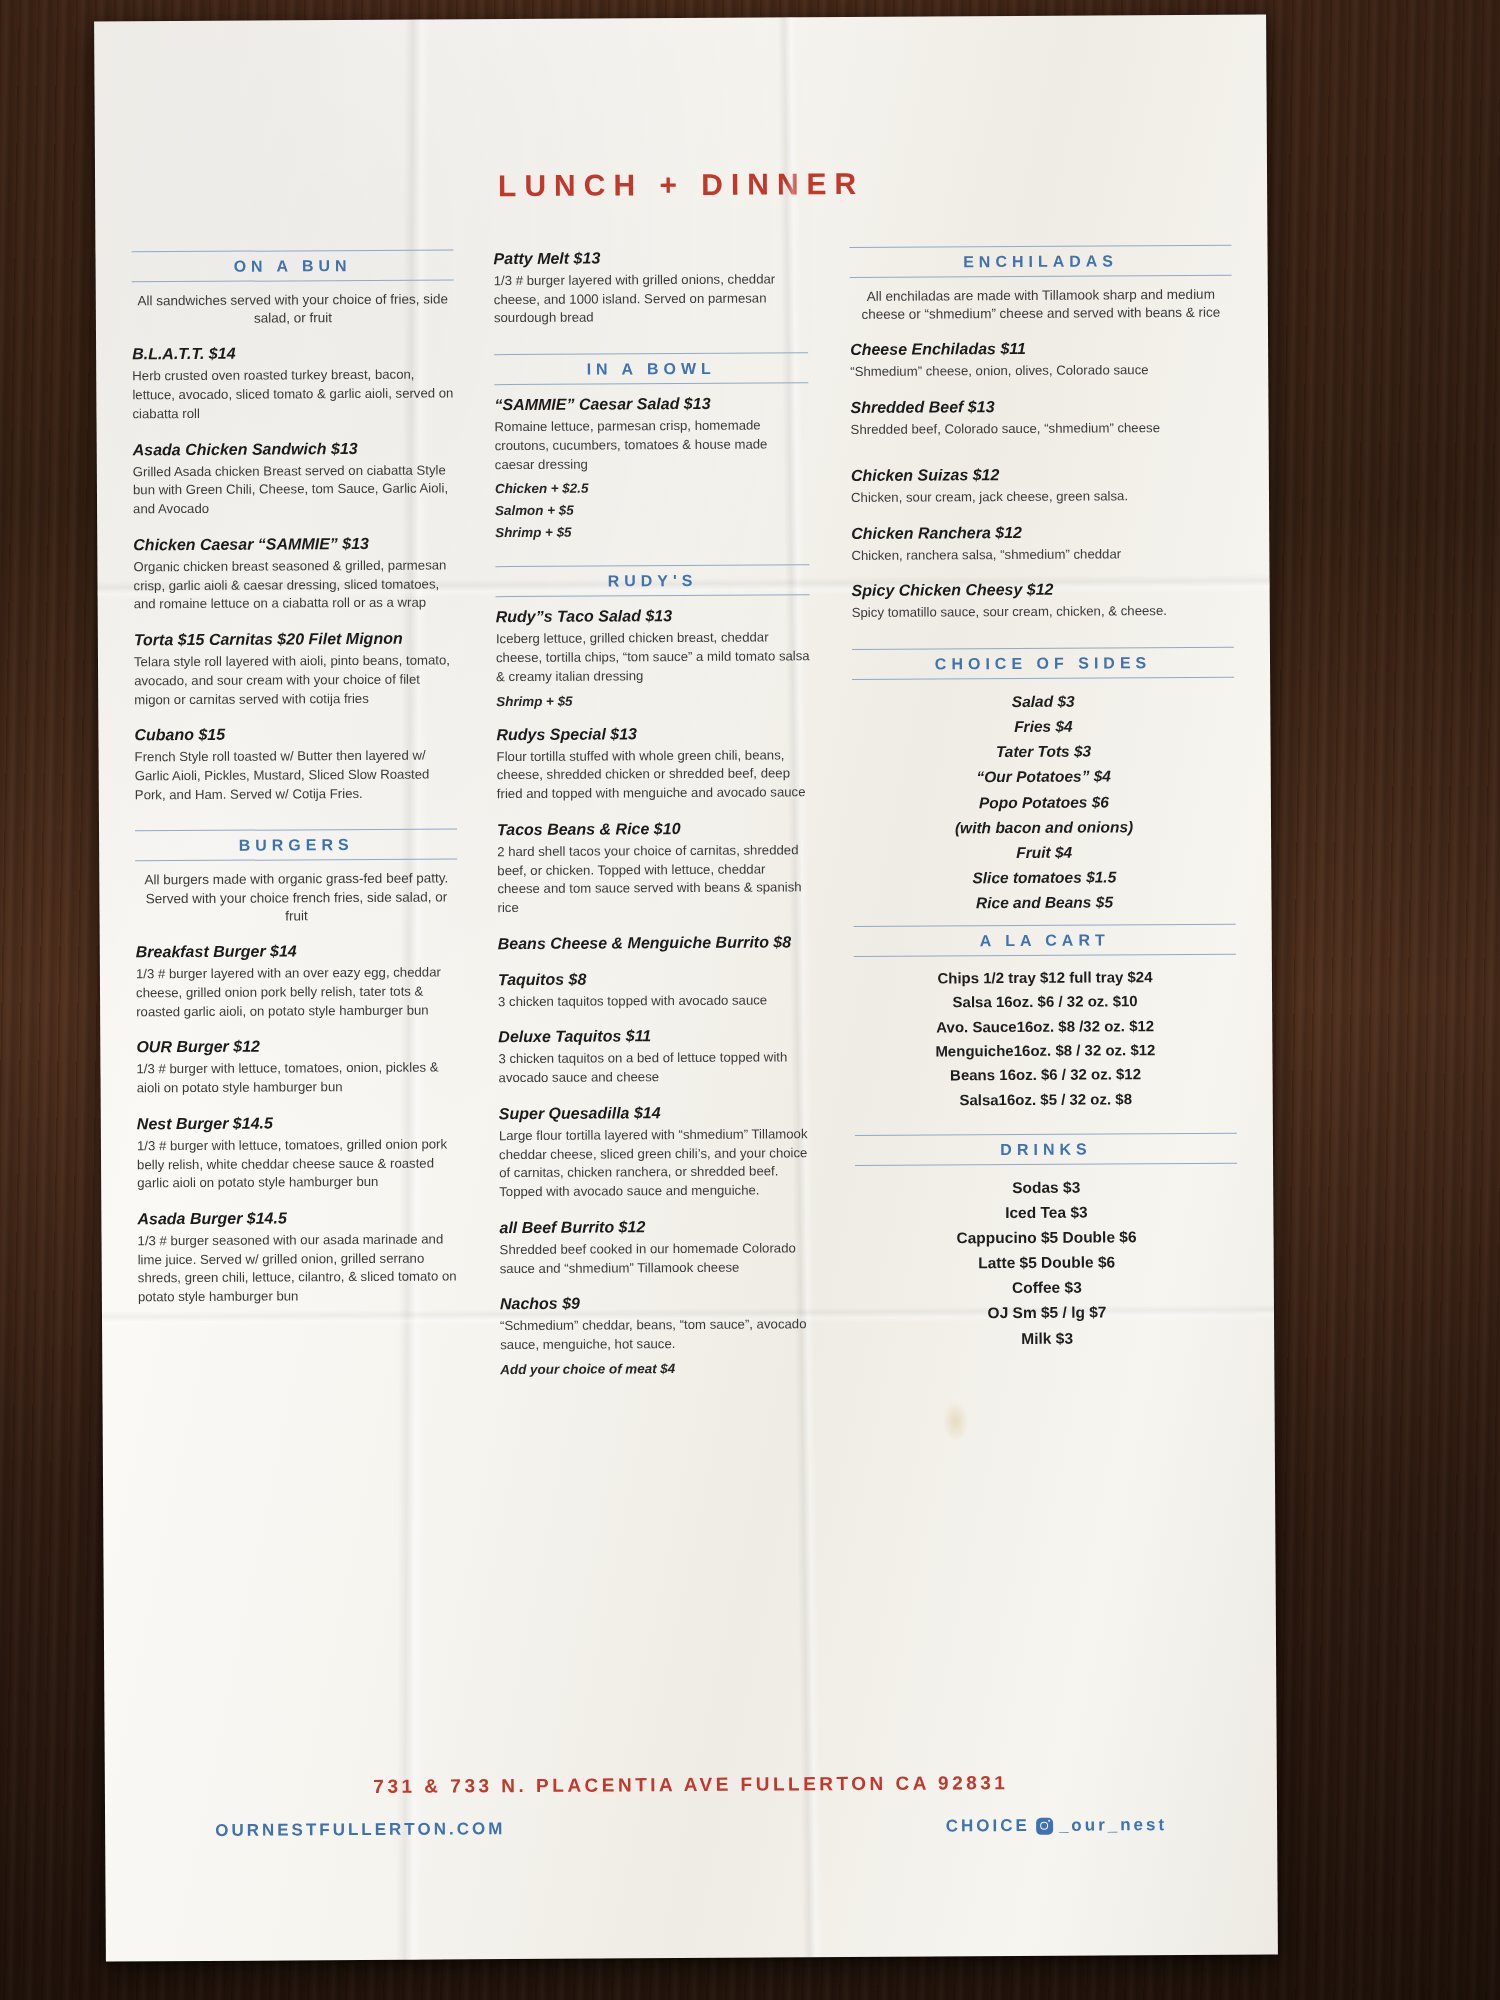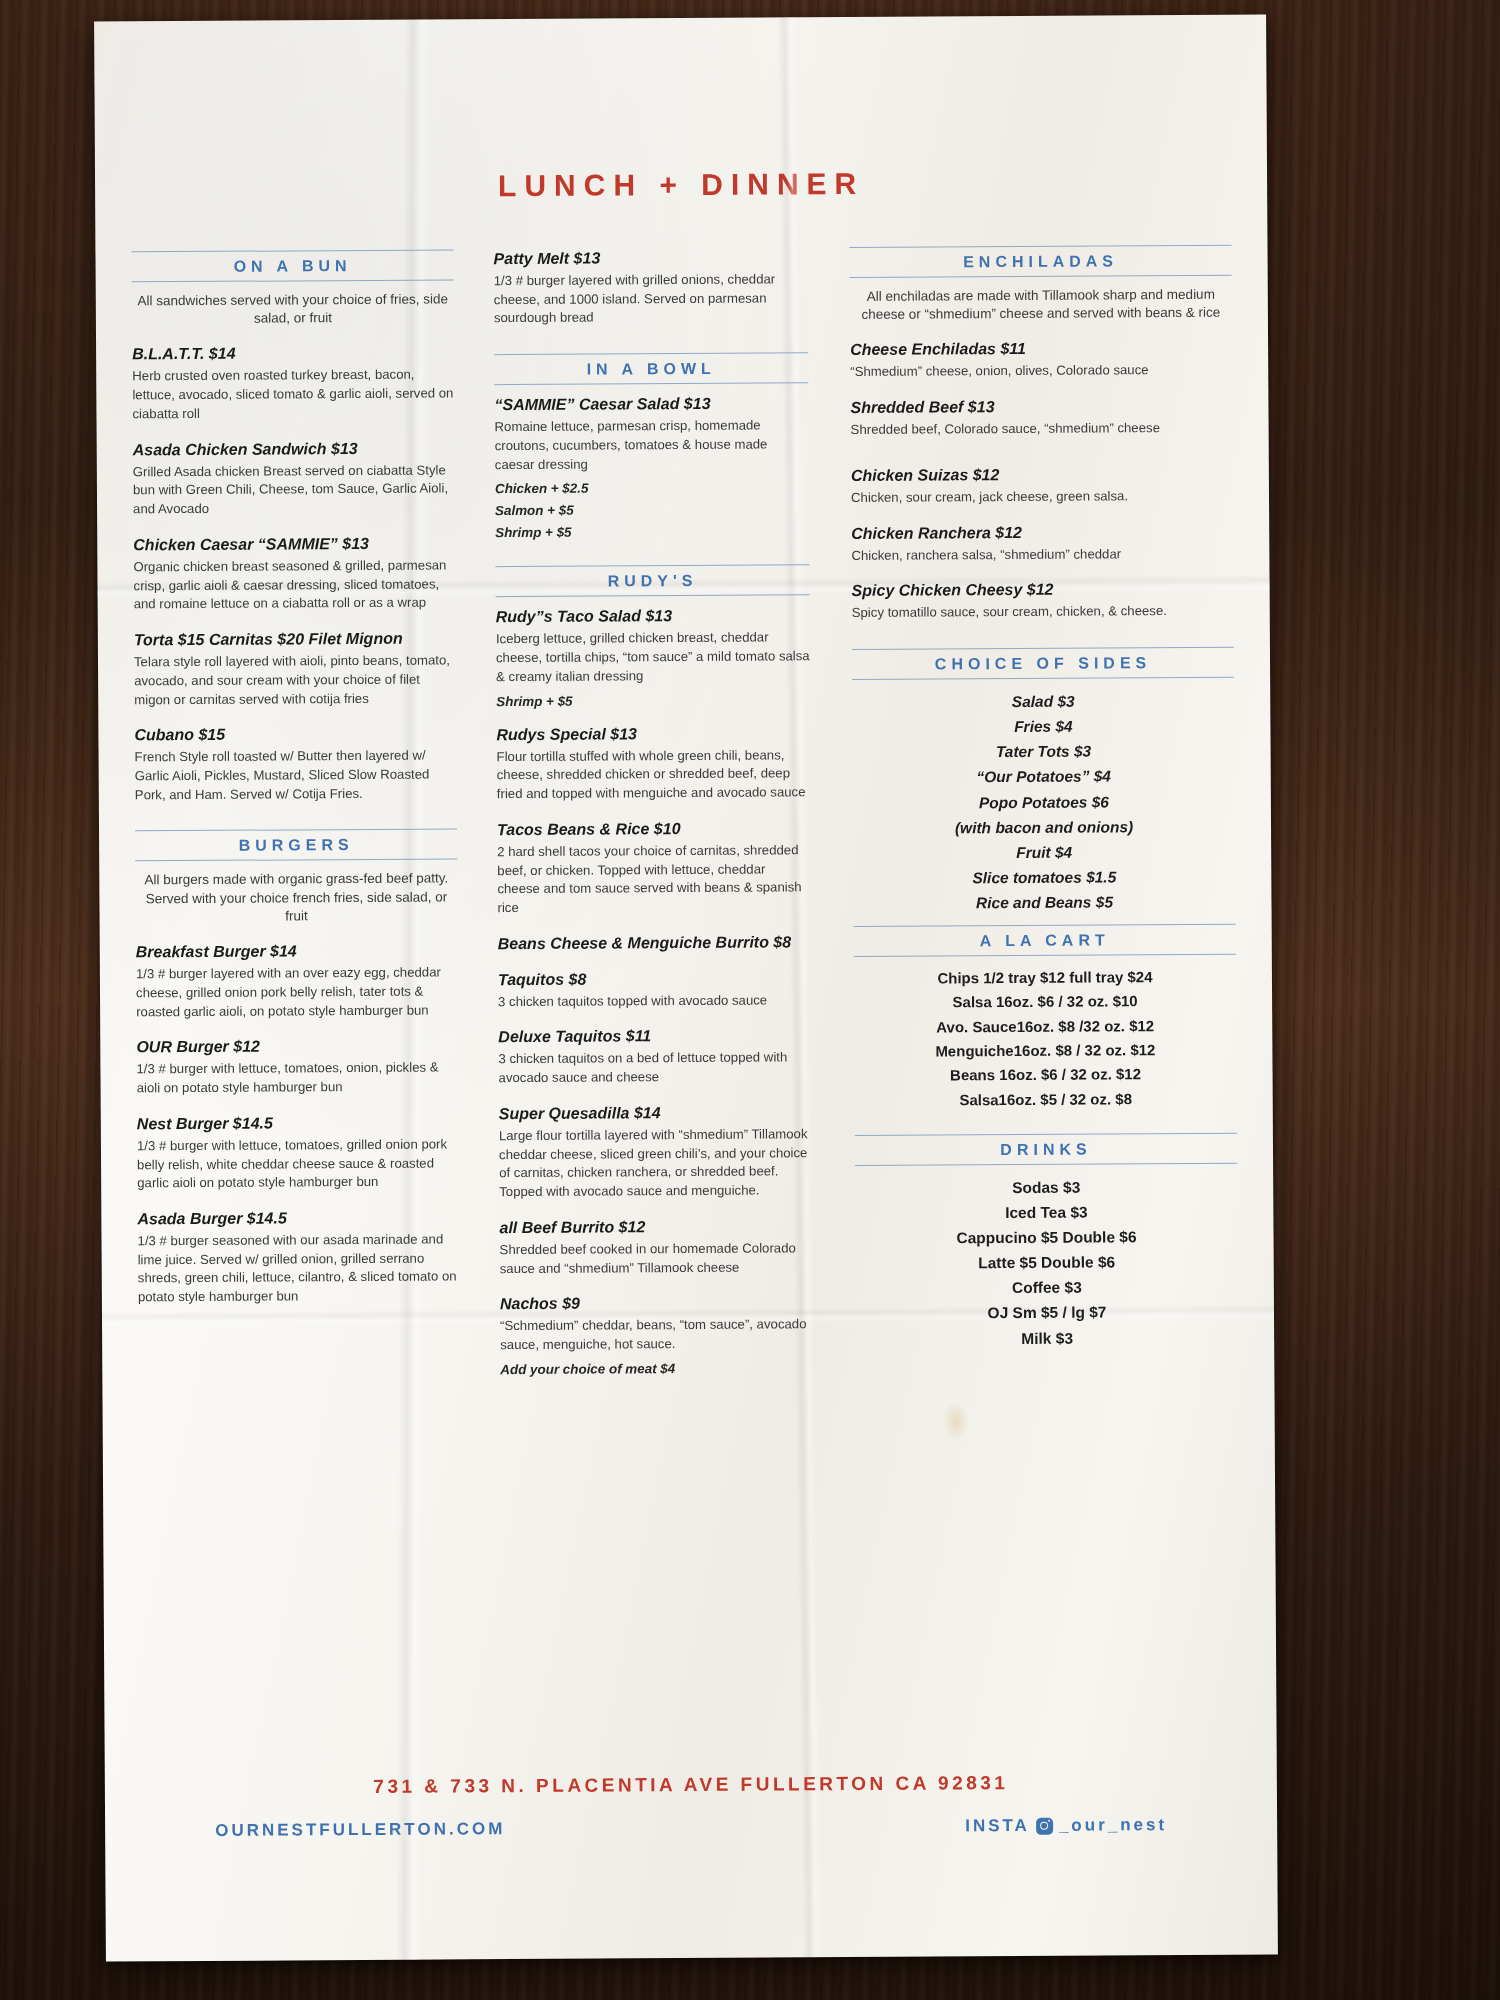--- a/index.html
+++ b/index.html
@@ -383,19 +383,19 @@
         <div class="row">Milk $3</div>
       </div>
     </div>
   </div>
 
   <div id="footer">
     <div id="footer-address">731 &amp; 733 N. PLACENTIA AVE FULLERTON CA 92831</div>
     <div id="footer-links">
       <div>OURNESTFULLERTON.COM</div>
       <div class="insta-wrap">
-        <span>INSTA</span>
+        <span>CHOICE</span>
         <span class="ig-icon"></span>
         <span>_our_nest</span>
       </div>
     </div>
   </div>
 </div>
 
 </body></html>

